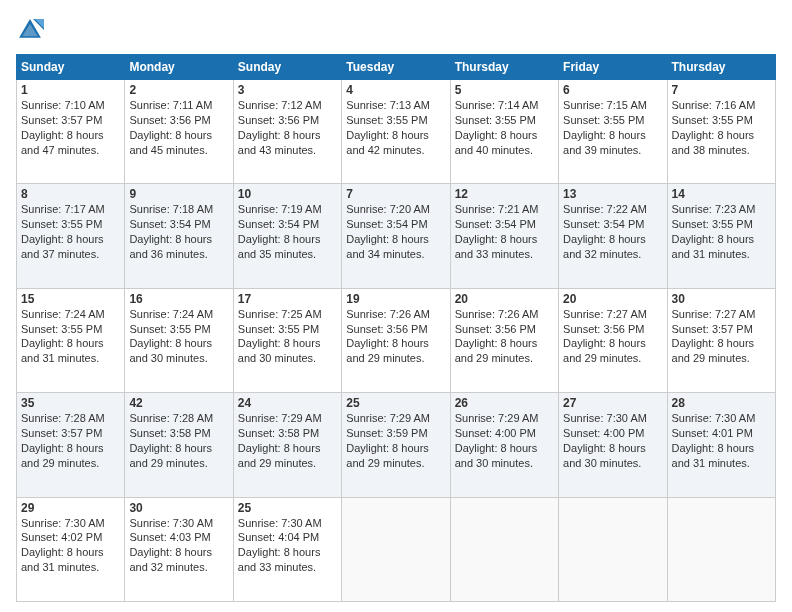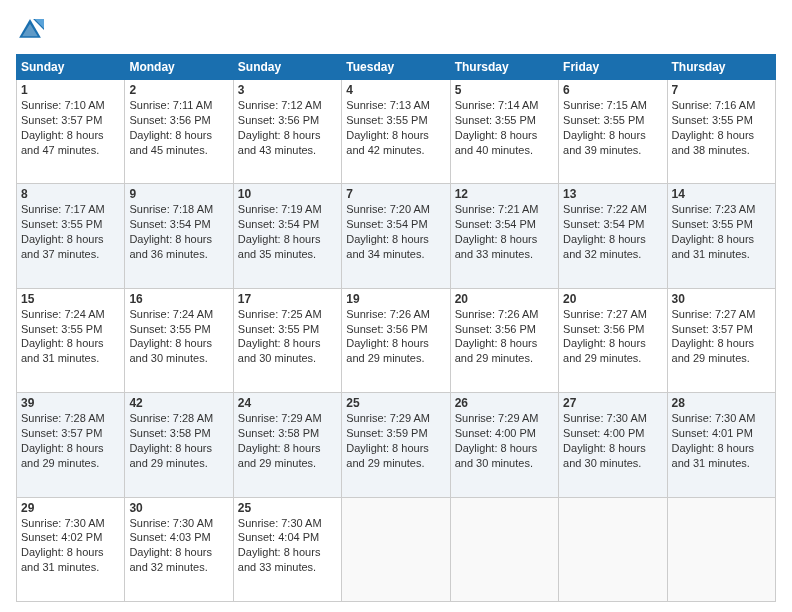--- a/index.html
+++ b/index.html
@@ -158,21 +158,21 @@
         <tr>
           <td><span class="day-number">15</span><span class="cell-text">Sunrise: 7:24 AM<br>Sunset: 3:55 PM<br>Daylight: 8 hours and 31 minutes.</span></td>
           <td><span class="day-number">16</span><span class="cell-text">Sunrise: 7:24 AM<br>Sunset: 3:55 PM<br>Daylight: 8 hours and 30 minutes.</span></td>
           <td><span class="day-number">17</span><span class="cell-text">Sunrise: 7:25 AM<br>Sunset: 3:55 PM<br>Daylight: 8 hours and 30 minutes.</span></td>
           <td><span class="day-number">19</span><span class="cell-text">Sunrise: 7:26 AM<br>Sunset: 3:56 PM<br>Daylight: 8 hours and 29 minutes.</span></td>
           <td><span class="day-number">20</span><span class="cell-text">Sunrise: 7:26 AM<br>Sunset: 3:56 PM<br>Daylight: 8 hours and 29 minutes.</span></td>
           <td><span class="day-number">20</span><span class="cell-text">Sunrise: 7:27 AM<br>Sunset: 3:56 PM<br>Daylight: 8 hours and 29 minutes.</span></td>
           <td><span class="day-number">30</span><span class="cell-text">Sunrise: 7:27 AM<br>Sunset: 3:57 PM<br>Daylight: 8 hours and 29 minutes.</span></td>
         </tr>
         <tr>
-          <td><span class="day-number">39</span><span class="cell-text">Sunrise: 7:28 AM<br>Sunset: 3:57 PM<br>Daylight: 8 hours and 29 minutes.</span></td>
+          <td><span class="day-number">35</span><span class="cell-text">Sunrise: 7:28 AM<br>Sunset: 3:57 PM<br>Daylight: 8 hours and 29 minutes.</span></td>
           <td><span class="day-number">42</span><span class="cell-text">Sunrise: 7:28 AM<br>Sunset: 3:58 PM<br>Daylight: 8 hours and 29 minutes.</span></td>
           <td><span class="day-number">24</span><span class="cell-text">Sunrise: 7:29 AM<br>Sunset: 3:58 PM<br>Daylight: 8 hours and 29 minutes.</span></td>
           <td><span class="day-number">25</span><span class="cell-text">Sunrise: 7:29 AM<br>Sunset: 3:59 PM<br>Daylight: 8 hours and 29 minutes.</span></td>
           <td><span class="day-number">26</span><span class="cell-text">Sunrise: 7:29 AM<br>Sunset: 4:00 PM<br>Daylight: 8 hours and 30 minutes.</span></td>
           <td><span class="day-number">27</span><span class="cell-text">Sunrise: 7:30 AM<br>Sunset: 4:00 PM<br>Daylight: 8 hours and 30 minutes.</span></td>
           <td><span class="day-number">28</span><span class="cell-text">Sunrise: 7:30 AM<br>Sunset: 4:01 PM<br>Daylight: 8 hours and 31 minutes.</span></td>
         </tr>
         <tr>
           <td><span class="day-number">29</span><span class="cell-text">Sunrise: 7:30 AM<br>Sunset: 4:02 PM<br>Daylight: 8 hours and 31 minutes.</span></td>
           <td><span class="day-number">30</span><span class="cell-text">Sunrise: 7:30 AM<br>Sunset: 4:03 PM<br>Daylight: 8 hours and 32 minutes.</span></td>

